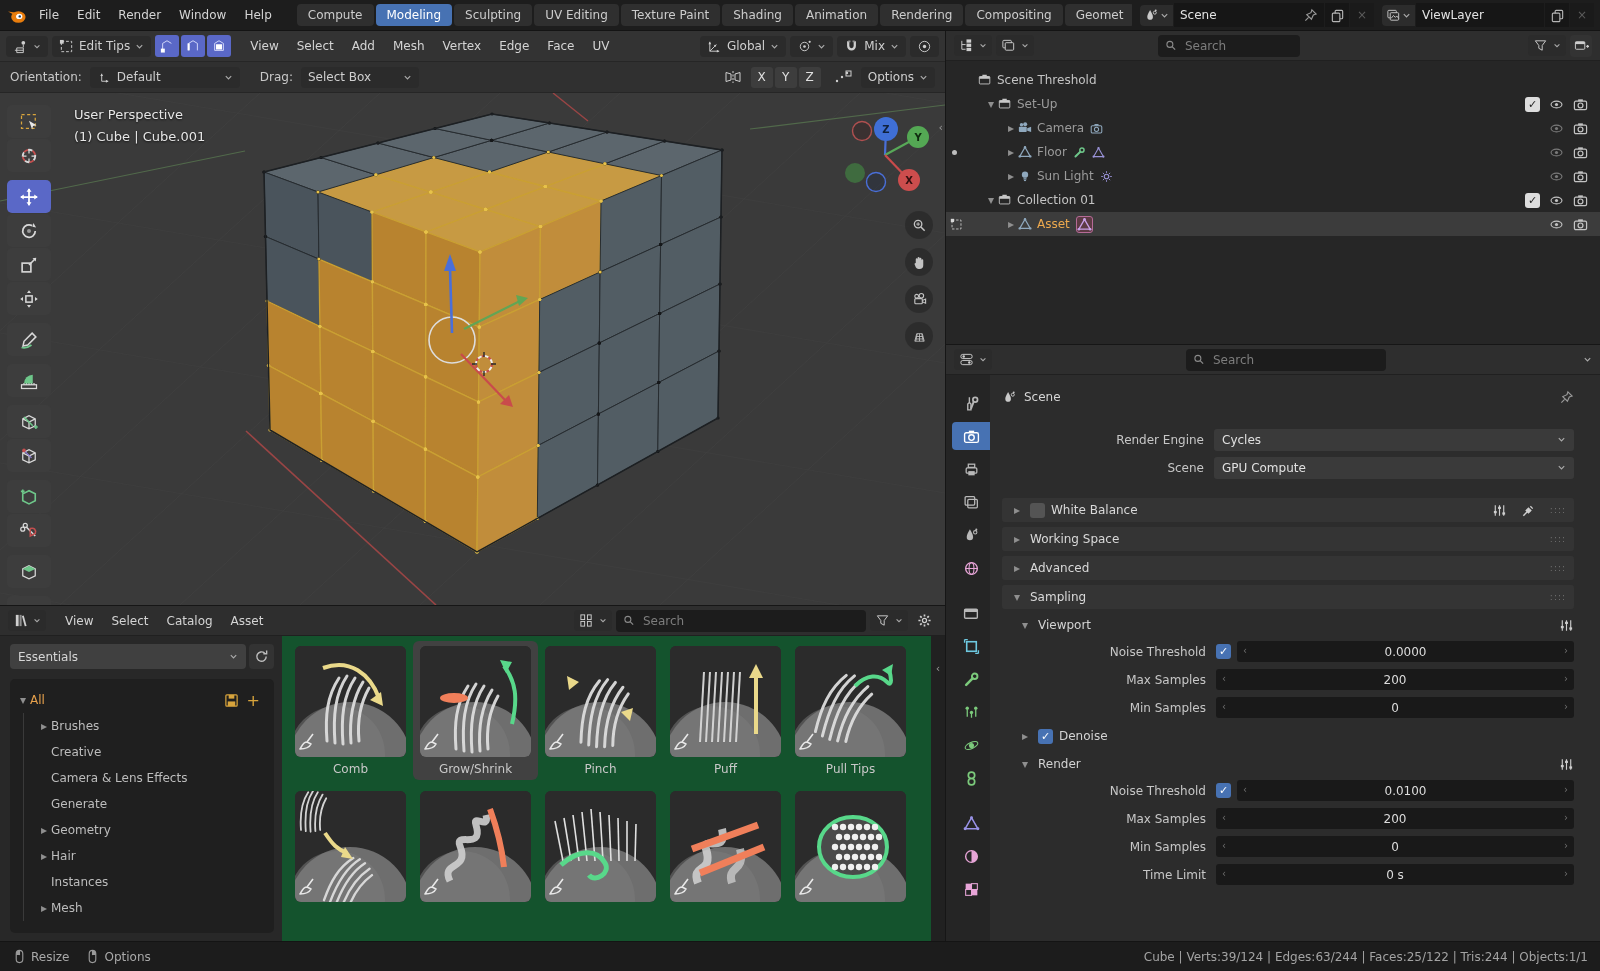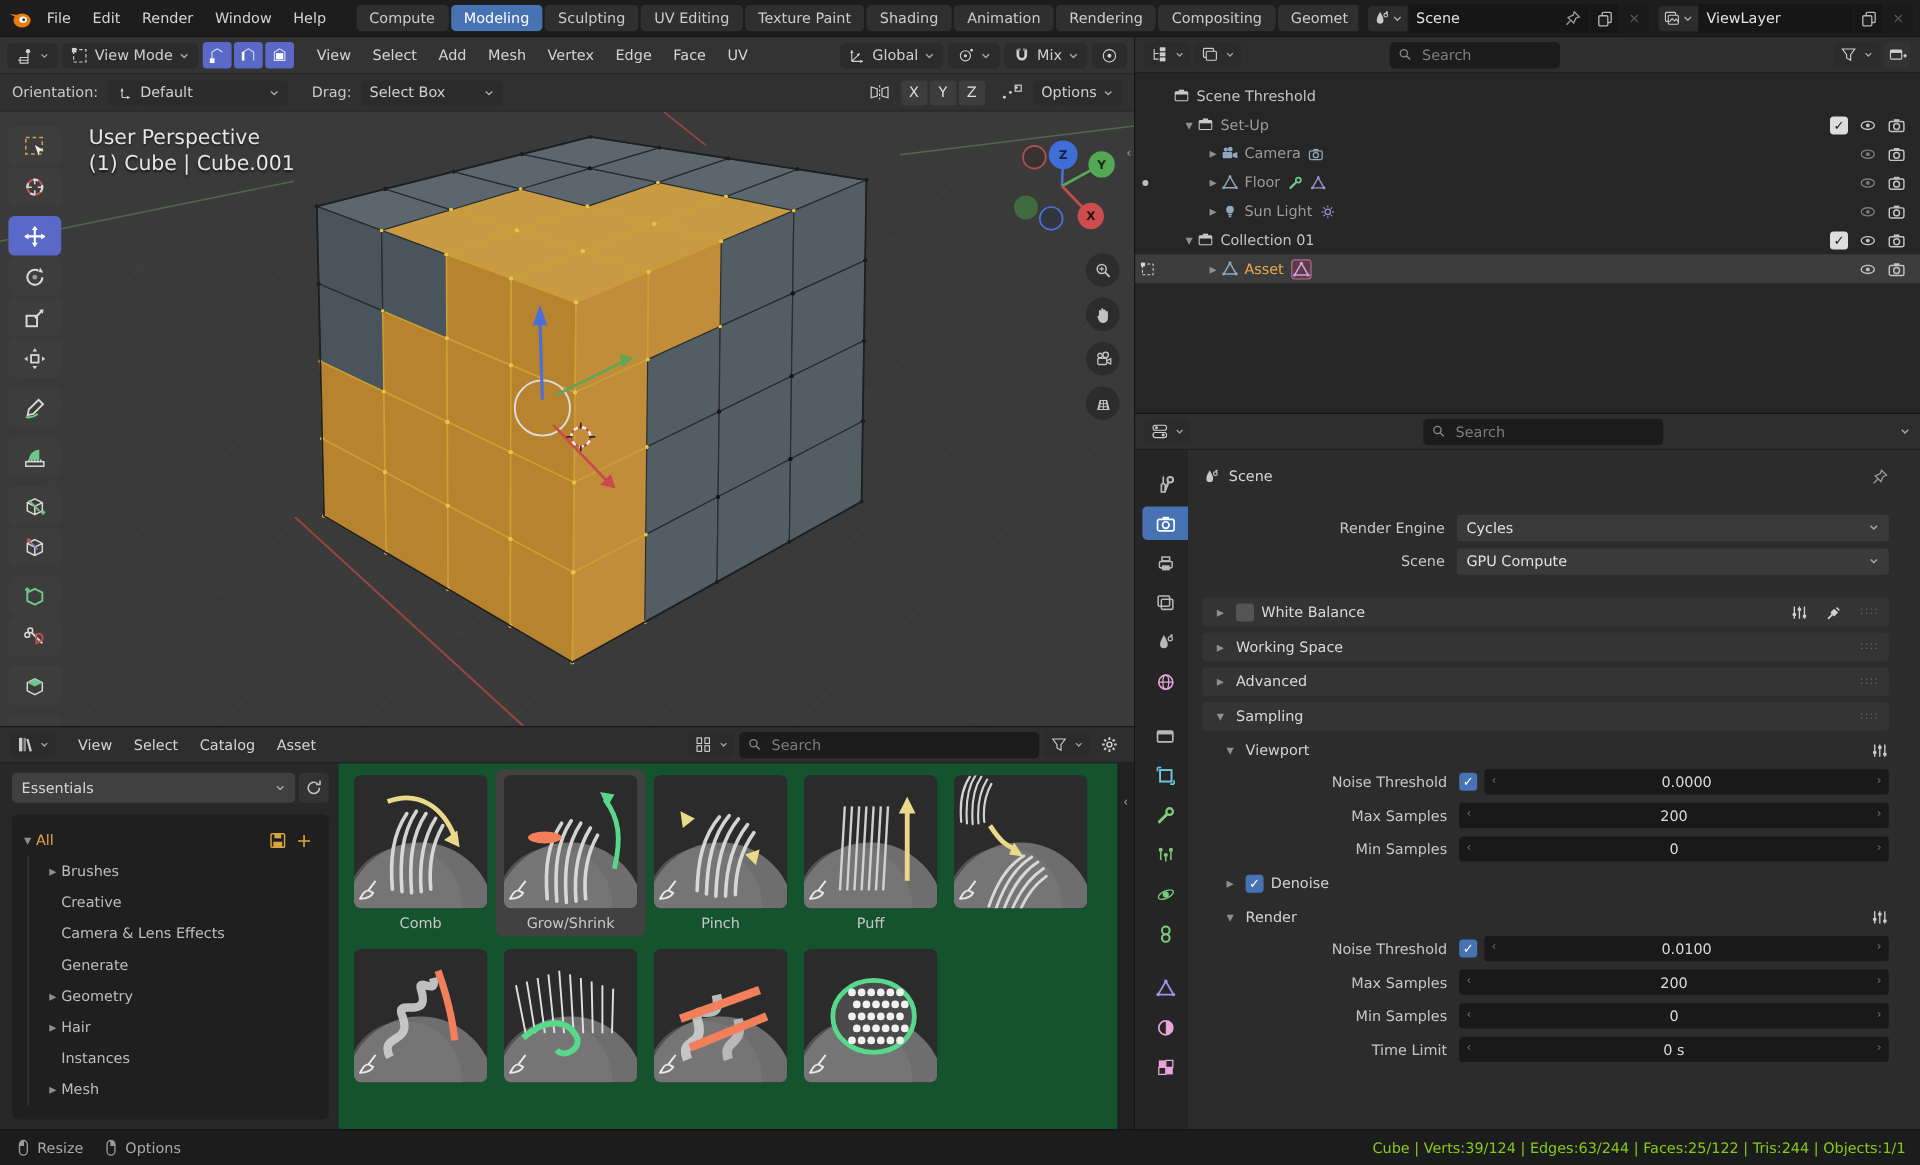--- a/index.html
+++ b/index.html
@@ -22,21 +22,21 @@
   .vp-head{position:absolute;left:0;top:31px;width:945px;height:31px;background:#333333;display:flex;align-items:center;gap:4px;padding:0 6px;border-bottom:1px solid #262626;}
   .pill{display:flex;align-items:center;gap:5px;background:#2b2b2b;border-radius:4px;padding:3px 7px;}
   .mode-btns{display:flex;gap:2px;}
   .mode-btn{width:24px;height:22px;border-radius:3px;background:#5a68c7;display:flex;align-items:center;justify-content:center;}
   .tool-settings{position:absolute;left:0;top:62px;width:945px;height:31px;background:#303030;display:flex;align-items:center;gap:8px;padding:0 10px;border-bottom:1px solid #262626;}
   .ts-label{color:#c9c9c9;}
   .xyz{display:flex;gap:2px;}
   .xyz .axis-btn{width:22px;height:21px;background:#3d3d3d;border-radius:3px;display:flex;align-items:center;justify-content:center;color:#e0e0e0;}
   
   .viewport{position:absolute;left:0;top:93px;width:945px;height:512px;background:#3a3a3a;overflow:hidden;}
-  .vp-overlay{position:absolute;left:74px;top:11px;color:#e6e6e6;font-size:17px;line-height:22px;text-shadow:0 1px 2px rgba(0,0,0,.7);}
+  .vp-overlay{position:absolute;left:74px;top:11px;color:#e6e6e6;font-size:13px;line-height:22px;text-shadow:0 1px 2px rgba(0,0,0,.7);}
   .toolbar{position:absolute;left:7px;top:12px;display:flex;flex-direction:column;gap:1px;width:44px;}
   .tool-btn{width:44px;height:33px;background:#3d3d3d;border-radius:5px;display:flex;align-items:center;justify-content:center;}
   .tool-btn.active{background:#5a68c7;}
   .tool-btn .icon{width:20px;height:20px;}
   .tgap{height:6px;}
   .nav-btns{position:absolute;right:12px;top:118px;display:flex;flex-direction:column;gap:9px;align-items:center;}
   .nav-btn{width:28px;height:28px;border-radius:50%;background:rgba(42,42,42,.85);display:flex;align-items:center;justify-content:center;color:#c3c3c3;}
   .collapse{position:absolute;color:#9a9a9a;font-size:11px;}
   
   .outliner{position:absolute;left:945px;top:31px;width:655px;height:314px;background:#262626;border-left:1px solid #161616;border-bottom:1px solid #161616;}
@@ -87,21 +87,21 @@
   .cat-row.root{color:#e7a14c;}
   .asset-grid{flex:1;position:relative;padding:5px 2px 0 6px;display:flex;flex-wrap:wrap;align-content:flex-start;overflow:hidden;background:#14532d;align-items:center;}
   .card{width:125px;margin:0 0 6px 0;border-radius:6px;padding:5px 6px 3px 6px;display:flex;flex-direction:column;align-items:center;}
   .card.selected{background:#414141;}
   .thumb{width:111px;height:111px;border-radius:6px;overflow:hidden;background:#2b2b2b;position:relative;}
   .card-label{margin-top:5px;color:#c8c8c8;height:15px;}
   
   .statusbar{position:absolute;left:0;top:941px;width:1600px;height:30px;background:#1c1c1c;display:flex;align-items:center;padding:0 12px;color:#a9a9a9;border-top:1px solid #141414;}
   .sb-left{display:flex;gap:16px;align-items:center;}
   .sb-item{display:flex;gap:4px;align-items:center;}
-  .sb-right{margin-left:auto;color:#84cc16;}
+  .sb-right{margin-left:auto;color:#a3a3a3;}
 </style>
 </head>
 <body>
 
 <div class="app">
 
   <div class="topbar">
     <span class="icon" style="width:22px;height:22px">
         <svg viewBox="0 0 16 16">
           <ellipse cx="9" cy="9.5" rx="5.2" ry="4.2" fill="#e87d0d"></ellipse>
@@ -208,21 +208,21 @@
           </svg>
         </span>
       </span>
     <span class="pill">
         <span class="icon">
           <svg viewBox="0 0 16 16">
             <rect x="2.5" y="2.5" width="11" height="11" fill="none" stroke="#cfcfcf" stroke-dasharray="3 2"></rect>
             <rect x="1" y="1" width="4" height="4" fill="#cfcfcf"></rect>
           </svg>
         </span>
-        <span>View Mode</span>
+        <span>Edit Tips</span>
         <span class="icon" style="width:9px">
           <svg viewBox="0 0 10 10">
             <path d="M2 3.5 5 6.5 8 3.5" stroke="#aaa" fill="none" stroke-width="1.3"></path>
           </svg>
         </span>
       </span>
     <span class="mode-btns">
       <span class="mode-btn">
           <svg width="14" height="14" viewBox="0 0 16 16">
             <path d="M3 13 V5 l5-3 5 3" fill="none" stroke="#dfe3ff"></path>
@@ -1680,20 +1680,36 @@
                   <path d="M14 2 L8 10 M8 10 C4 10 3 14 1 17 C6 17 10 16 12 12 Z" stroke="#e8e8e8" stroke-width="1.6" fill="none" stroke-linejoin="round"></path>
                 </g>
               </svg></div>
             <div class="card-label">Puff</div>
           </div>
           <div class="card">
             <div class="thumb"><svg viewBox="0 0 111 111" width="111" height="111">
                 <rect width="111" height="111" fill="#2b2b2b"></rect>
                 <circle cx="55" cy="118" r="62" fill="#6e6e6e"></circle>
                 <circle cx="42" cy="108" r="48" fill="#7c7c7c" opacity=".5"></circle>
+                <g transform="rotate(18 55 60)">
+                  <path d="M30 95 C28 70 30 50 42 32 M38 97 C36 70 38 48 50 30 M46 98 C44 72 46 50 58 32 M54 97 C52 72 56 52 66 36 M62 95 C60 74 64 56 72 42" stroke="#dcdcdc" stroke-width="3" fill="none" stroke-linecap="round" opacity=".95"></path>
+                </g>
+                <path d="M60 40 C72 28 84 28 92 36 C98 42 96 30 94 24" stroke="#58d88a" stroke-width="4" fill="none"></path>
+                <path d="M98 18 l-2 12 -9-6 Z" fill="#58d88a"></path>
+                <g transform="translate(4,86)">
+                  <path d="M14 2 L8 10 M8 10 C4 10 3 14 1 17 C6 17 10 16 12 12 Z" stroke="#e8e8e8" stroke-width="1.6" fill="none" stroke-linejoin="round"></path>
+                </g>
+              </svg></div>
+            <div class="card-label">Pull Tips</div>
+          </div>
+          <div class="card">
+            <div class="thumb"><svg viewBox="0 0 111 111" width="111" height="111">
+                <rect width="111" height="111" fill="#2b2b2b"></rect>
+                <circle cx="55" cy="118" r="62" fill="#6e6e6e"></circle>
+                <circle cx="42" cy="108" r="48" fill="#7c7c7c" opacity=".5"></circle>
                 <g transform="translate(-12,-18) scale(.6)">
                   <path d="M30 95 C28 70 30 50 42 32 M38 97 C36 70 38 48 50 30 M46 98 C44 72 46 50 58 32 M54 97 C52 72 56 52 66 36 M62 95 C60 74 64 56 72 42" stroke="#dcdcdc" stroke-width="3" fill="none" stroke-linecap="round" opacity=".95"></path>
                 </g>
                 <g transform="translate(38,30) scale(.8) rotate(24)">
                   <path d="M30 95 C28 70 30 50 42 32 M38 97 C36 70 38 48 50 30 M46 98 C44 72 46 50 58 32 M54 97 C52 72 56 52 66 36 M62 95 C60 74 64 56 72 42" stroke="#dcdcdc" stroke-width="3" fill="none" stroke-linecap="round" opacity=".95"></path>
                 </g>
                 <path d="M30 42 C38 54 42 58 52 62" stroke="#ead98a" stroke-width="4" fill="none"></path>
                 <path d="M58 68 l-12-2 4-10 Z" fill="#ead98a"></path>
                 <g transform="translate(4,86)">
                   <path d="M14 2 L8 10 M8 10 C4 10 3 14 1 17 C6 17 10 16 12 12 Z" stroke="#e8e8e8" stroke-width="1.6" fill="none" stroke-linejoin="round"></path>

